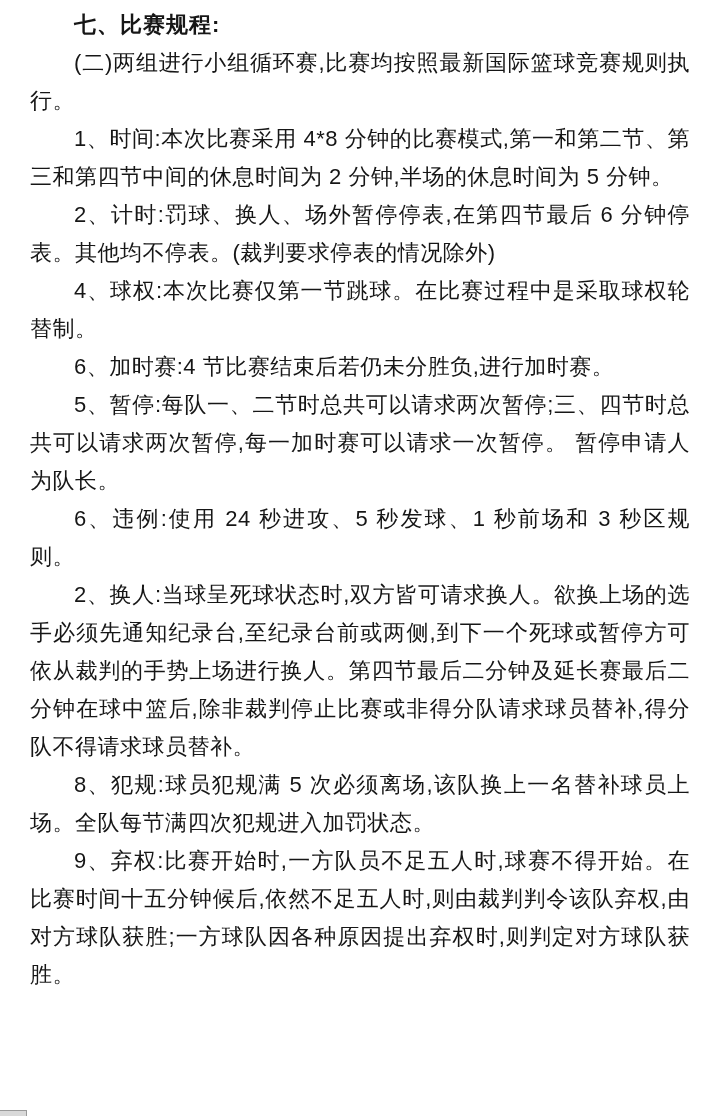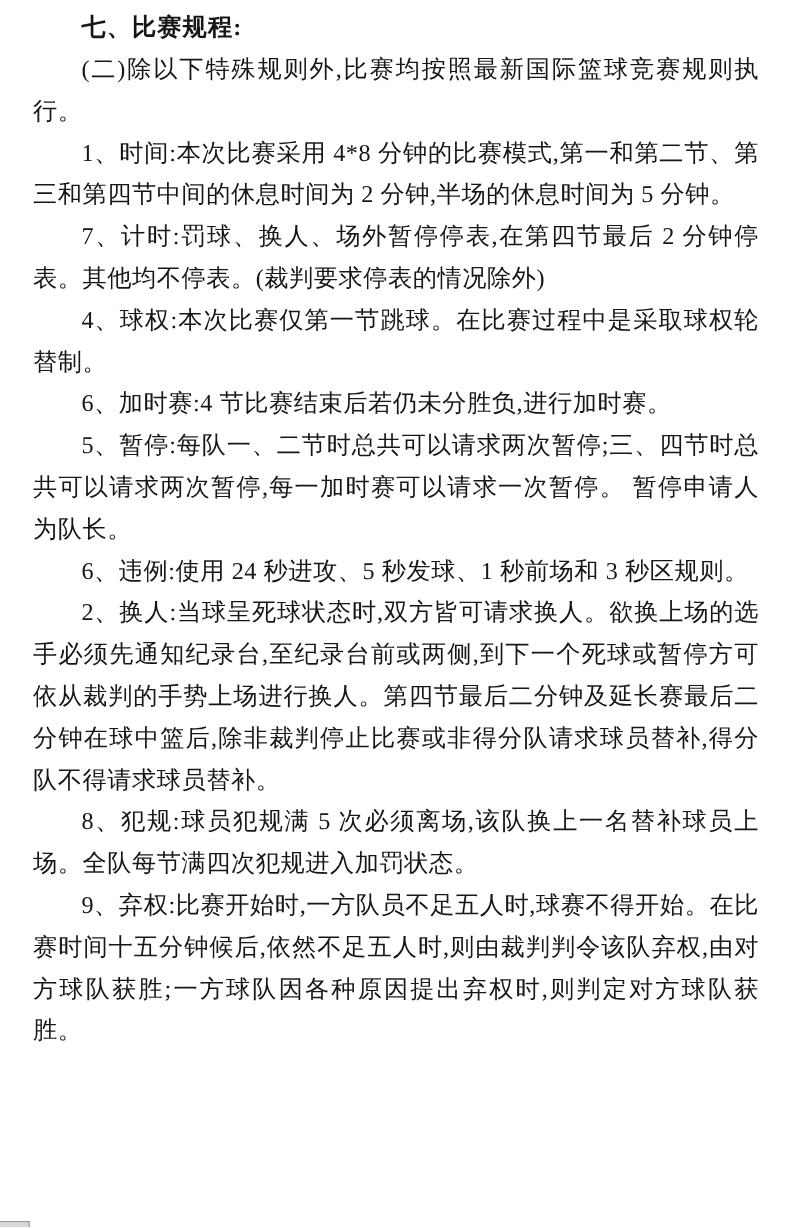--- a/index.html
+++ b/index.html
@@ -6,21 +6,21 @@
     margin: 0;
     padding: 0;
     background: #ffffff;
   }
   .page {
     position: relative;
     width: 718px;
     height: 1116px;
     background: #ffffff;
     overflow: hidden;
-    font-family: Liberation Serif, serif;
+    font-family: Liberation Sans, sans-serif;
   }
   .doc {
     position: absolute;
     left: 30px;
     top: 6px;
     width: 660px;
     color: #161616;
     font-size: 22px;
     line-height: 38px;
     text-align: justify;
@@ -48,23 +48,23 @@
     border-top: 1px solid #9a9a9a;
     border-right: 1px solid #9a9a9a;
   }
 </style>
 </head>
 <body>
 
 <div class="page">
   <div class="doc">
     <h1 class="doc-heading">七、比赛规程:</h1>
-    <p class="doc-paragraph">(二)除以下特殊规则外,比赛均按照最新国际篮球竞赛规则执行。</p>
+    <p class="doc-paragraph">(二)两组进行小组循环赛,比赛均按照最新国际篮球竞赛规则执行。</p>
     <p class="doc-paragraph">1、时间:本次比赛采用 4*8 分钟的比赛模式,第一和第二节、第三和第四节中间的休息时间为 2 分钟,半场的休息时间为 5 分钟。</p>
-    <p class="doc-paragraph">7、计时:罚球、换人、场外暂停停表,在第四节最后 2 分钟停表。其他均不停表。(裁判要求停表的情况除外)</p>
+    <p class="doc-paragraph">2、计时:罚球、换人、场外暂停停表,在第四节最后 6 分钟停表。其他均不停表。(裁判要求停表的情况除外)</p>
     <p class="doc-paragraph">4、球权:本次比赛仅第一节跳球。在比赛过程中是采取球权轮替制。</p>
     <p class="doc-paragraph">6、加时赛:4 节比赛结束后若仍未分胜负,进行加时赛。</p>
     <p class="doc-paragraph">5、暂停:每队一、二节时总共可以请求两次暂停;三、四节时总共可以请求两次暂停,每一加时赛可以请求一次暂停。 暂停申请人为队长。</p>
     <p class="doc-paragraph">6、违例:使用 24 秒进攻、5 秒发球、1 秒前场和 3 秒区规则。</p>
     <p class="doc-paragraph">2、换人:当球呈死球状态时,双方皆可请求换人。欲换上场的选手必须先通知纪录台,至纪录台前或两侧,到下一个死球或暂停方可依从裁判的手势上场进行换人。第四节最后二分钟及延长赛最后二分钟在球中篮后,除非裁判停止比赛或非得分队请求球员替补,得分队不得请求球员替补。</p>
     <p class="doc-paragraph">8、犯规:球员犯规满 5 次必须离场,该队换上一名替补球员上场。全队每节满四次犯规进入加罚状态。</p>
     <p class="doc-paragraph">9、弃权:比赛开始时,一方队员不足五人时,球赛不得开始。在比赛时间十五分钟候后,依然不足五人时,则由裁判判令该队弃权,由对方球队获胜;一方球队因各种原因提出弃权时,则判定对方球队获胜。</p>
   </div>
   <div class="edge-artifact"></div>
 </div>

